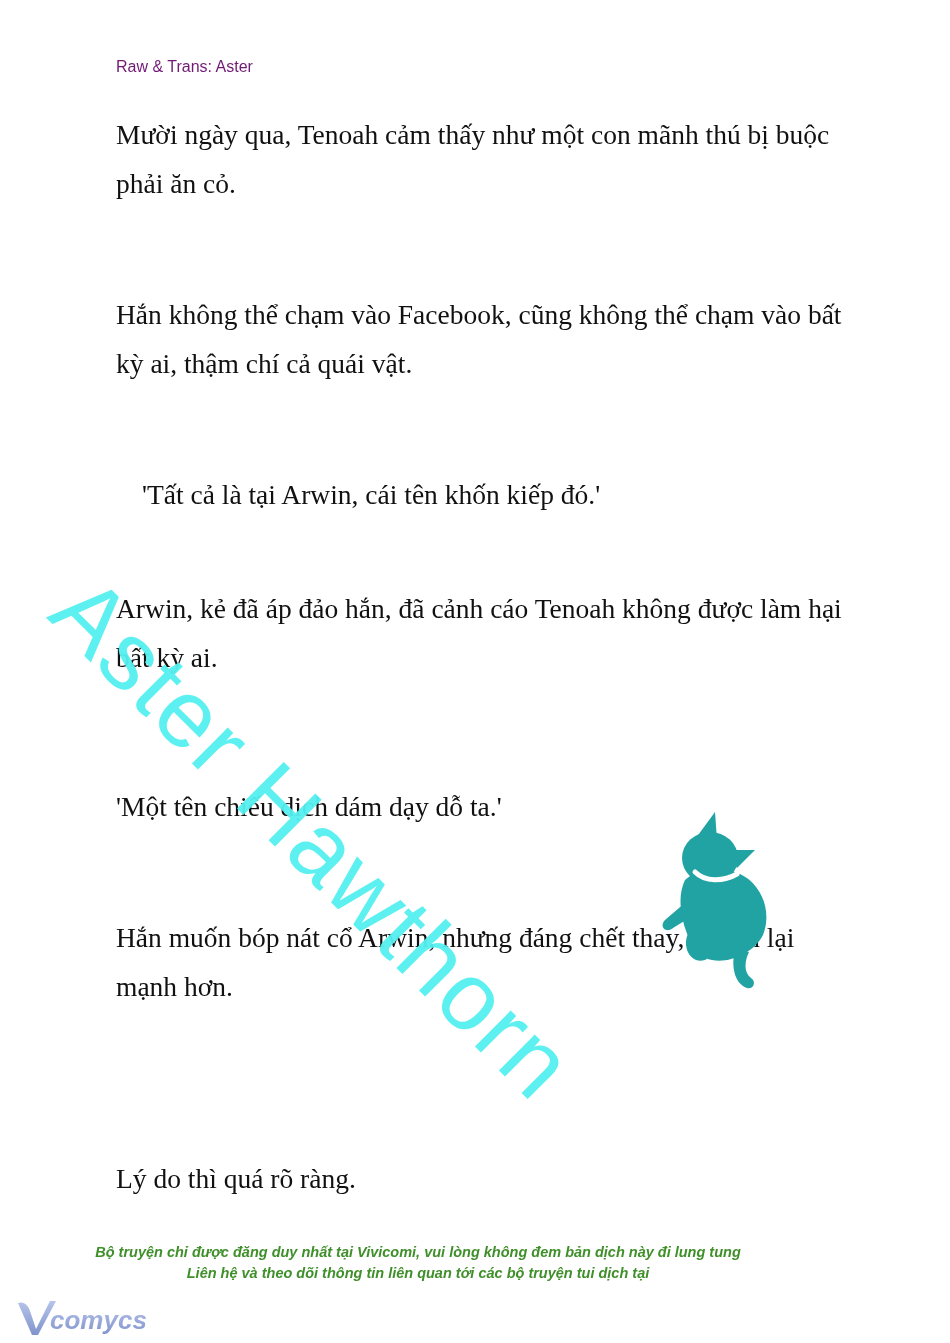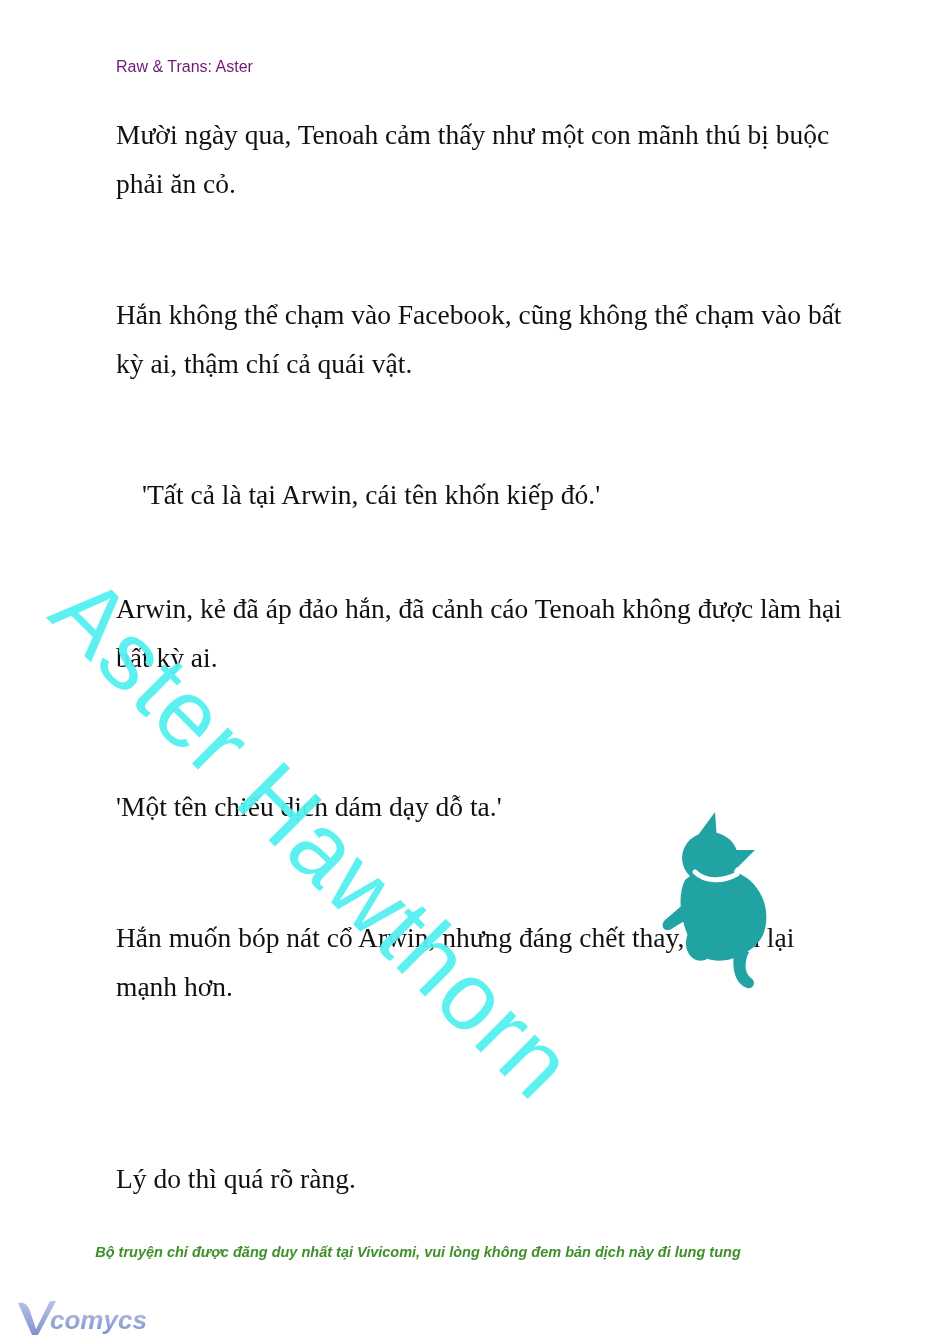--- a/index.html
+++ b/index.html
@@ -62,20 +62,21 @@
     <path d="M35,120 C25,135 35,155 50,150 C60,145 55,130 45,125 Z"></path>
 
     <path d="M80,140 C75,160 82,175 92,178 C98,180 102,172 96,168 C88,162 90,150 94,142 Z"></path>
   </g>
 
   <path d="M40,62 C50,72 68,72 82,64" stroke="#ffffff" stroke-width="5" fill="none" stroke-linecap="round"></path>
 </svg>
 
 <div class="footer">
   <div>Bộ truyện chỉ được đăng duy nhất tại Vivicomi, vui lòng không đem bản dịch này đi lung tung</div>
+  <div>Liên hệ và theo dõi thông tin liên quan tới các bộ truyện tui dịch tại</div>
 </div>
 
 <svg class="logo" viewBox="0 0 130 44">
   <defs>
     <linearGradient id="lg" x1="0" y1="0" x2="0" y2="1">
       <stop offset="0" stop-color="#b7c4ea"></stop>
       <stop offset="1" stop-color="#7f93cc"></stop>
     </linearGradient>
   </defs>
   <path d="M2,8 C8,6 12,10 14,16 L20,34 L34,6 L40,6 L22,40 L16,40 Z" fill="url(#lg)"></path>

